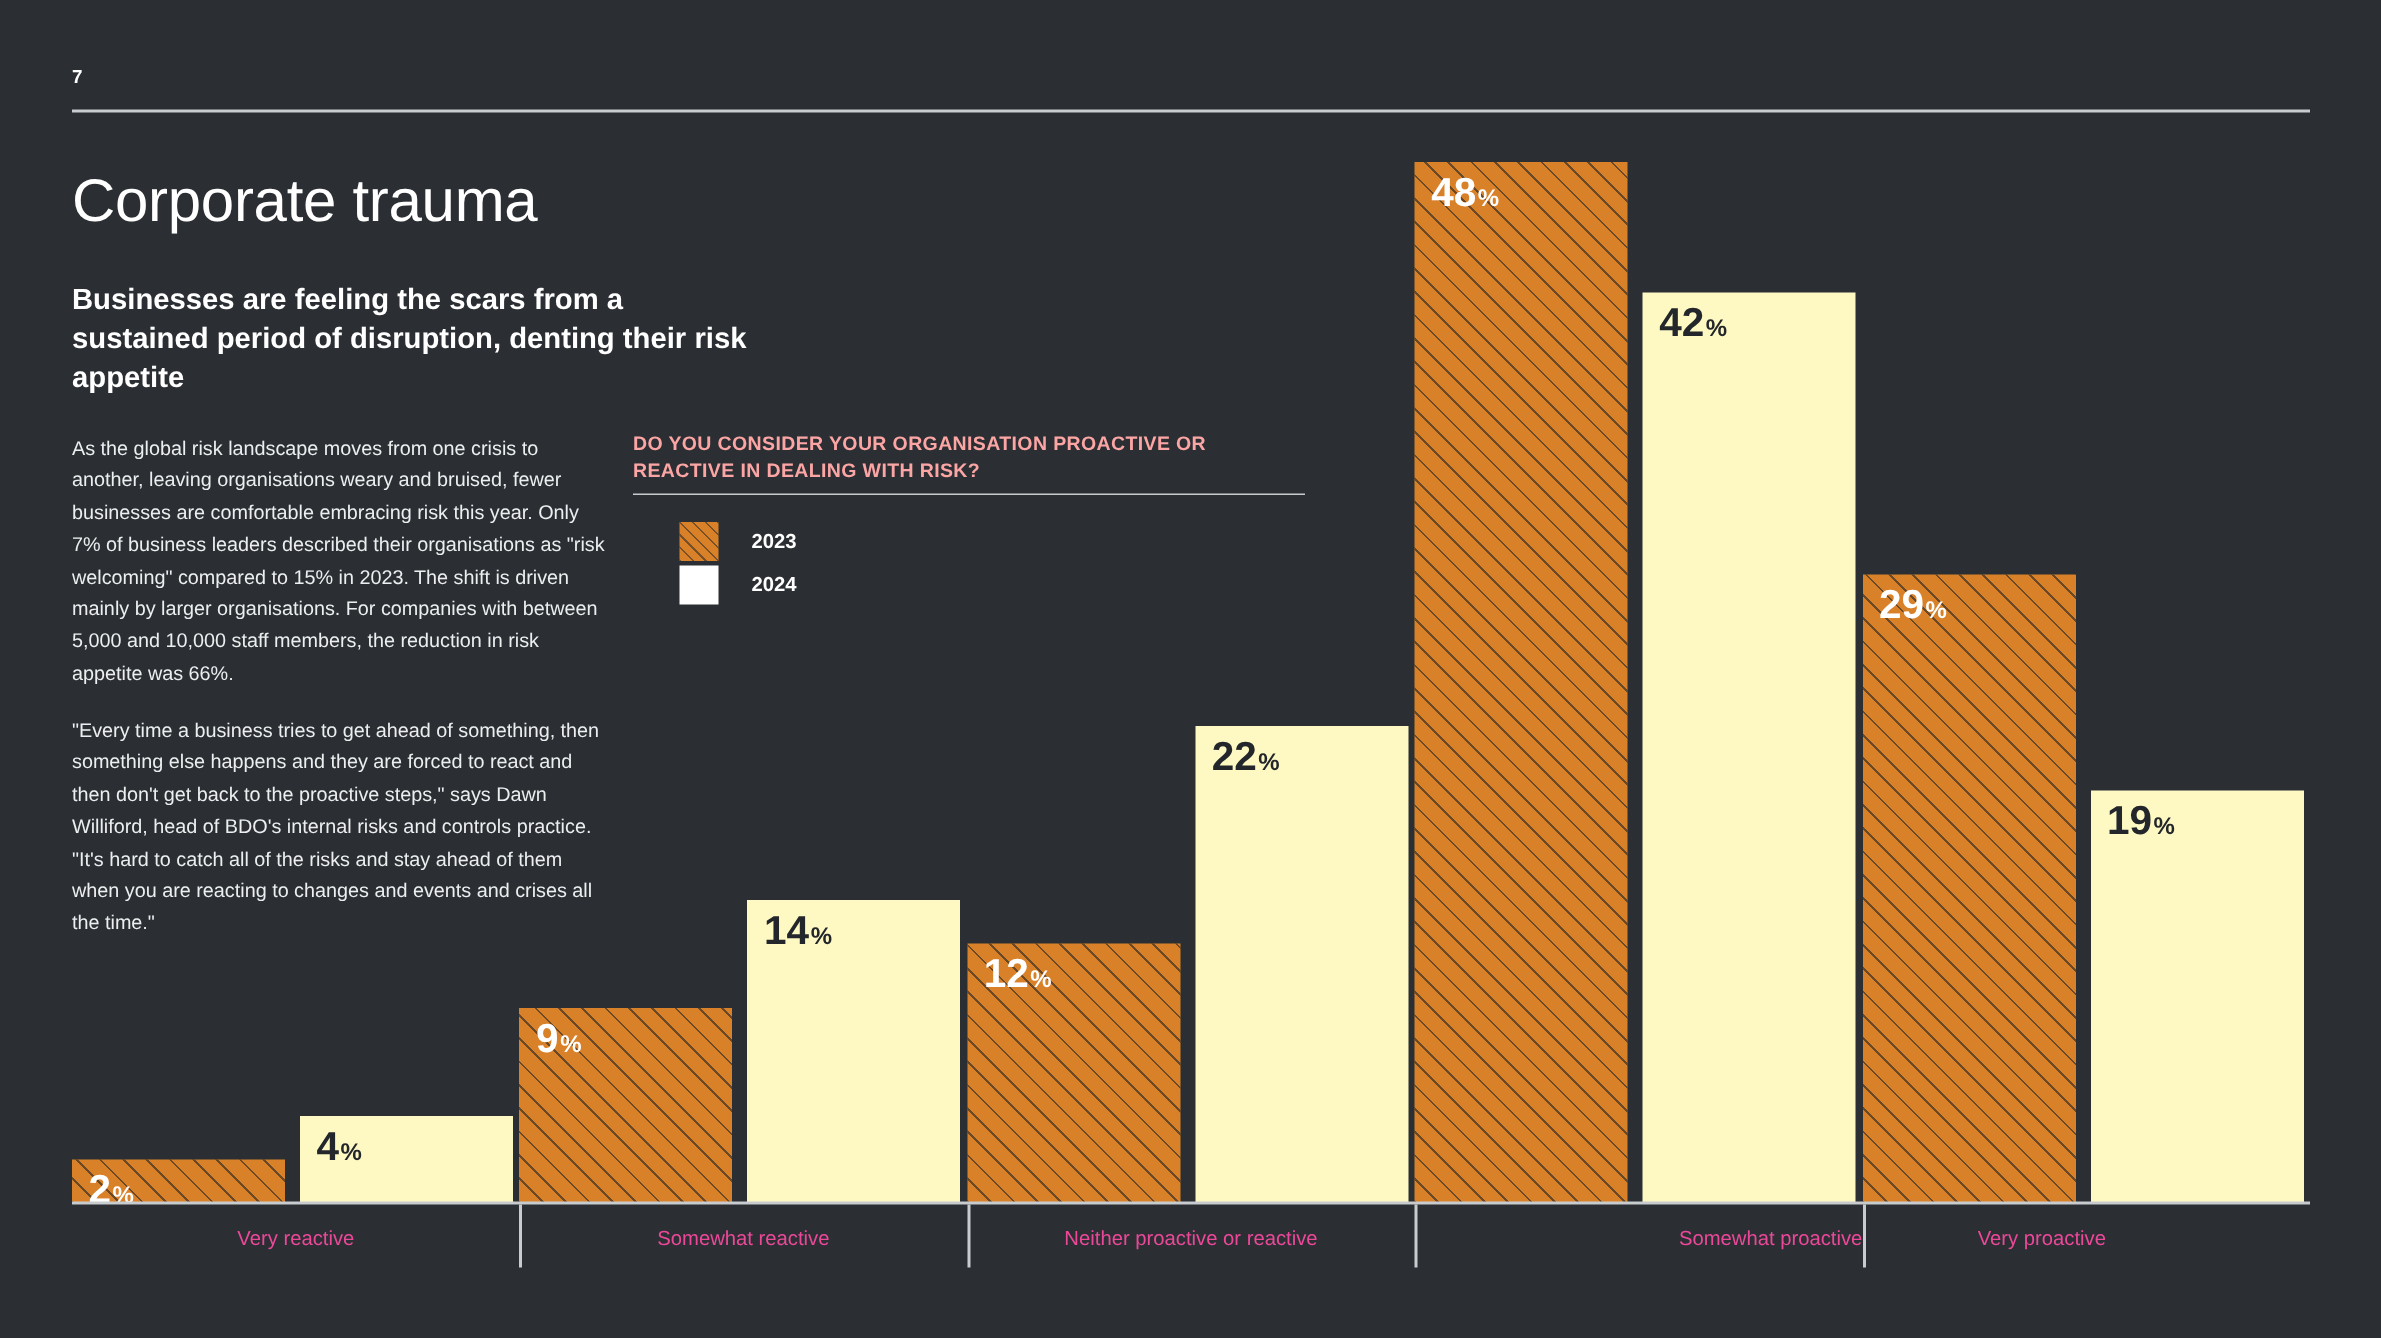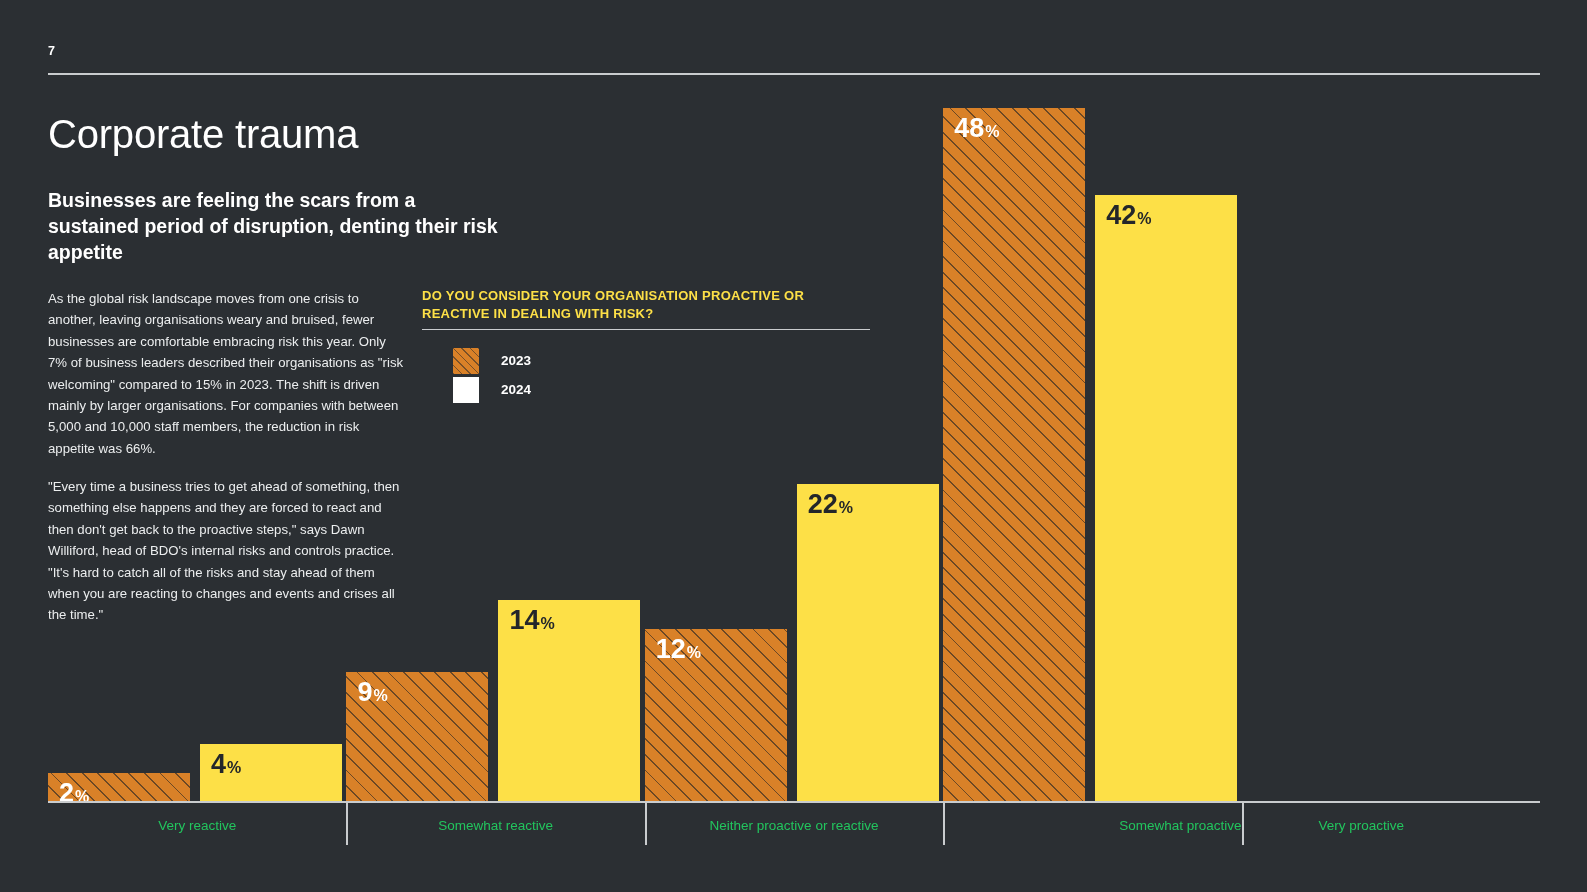--- a/index.html
+++ b/index.html
@@ -85,21 +85,21 @@
     position: absolute;
     left: 422px;
     top: 287px;
     width: 448px;
   }
   .chart-question {
     font-size: 13px;
     font-weight: bold;
     line-height: 1.38;
     letter-spacing: 0.25px;
-    color: #fde047;
+    color: #fca5a5;
   }
   .chart-question-rule {
     margin-top: 6px;
     width: 448px;
     height: 1.5px;
     background: #c9ccce;
   }
 
   .legend {
     position: absolute;
@@ -160,21 +160,21 @@
     background-image: repeating-linear-gradient(
       45deg,
       rgba(35,35,35,0.6) 0px,
       rgba(35,35,35,0.6) 1.3px,
       rgba(0,0,0,0) 1.3px,
       rgba(0,0,0,0) 11px
     );
   }
   .bar.y2024 {
     left: 152px;
-    background: #fde047;
+    background: #fef9c3;
   }
   .bar-value {
     position: absolute;
     left: 11px;
     top: 7px;
     font-size: 27px;
     font-weight: bold;
     line-height: 1;
     white-space: nowrap;
   }
@@ -207,21 +207,21 @@
     position: absolute;
     left: 48px;
     top: 818px;
     width: 1492px;
     height: 30px;
   }
   .axis-label {
     position: absolute;
     top: 0;
     font-size: 13.5px;
-    color: #22c55e;
+    color: #ec4899;
     text-align: center;
     white-space: nowrap;
   }
 </style>
 </head>
 <body>
 
 <div class="page-header">
   <div class="header-line">
     <span class="page-number">7</span>
@@ -279,20 +279,28 @@
       <div class="bar y2024" style="height: 318.083px;">
         <span class="bar-value">22<span class="pct">%</span></span>
       </div>
     </div>
     <div class="bar-group" style="left: 895.2px; width: 298.4px;">
       <div class="bar y2023" style="height: 694px;">
         <span class="bar-value">48<span class="pct">%</span></span>
       </div>
       <div class="bar y2024" style="height: 607.25px;">
         <span class="bar-value">42<span class="pct">%</span></span>
+      </div>
+    </div>
+    <div class="bar-group" style="left: 1193.6px; width: 298.4px;">
+      <div class="bar y2023" style="height: 419.292px;">
+        <span class="bar-value">29<span class="pct">%</span></span>
+      </div>
+      <div class="bar y2024" style="height: 274.708px;">
+        <span class="bar-value">19<span class="pct">%</span></span>
       </div>
     </div>
   </div>
 <div class="axis-line"></div>
 <div class="axis-ticks" id="axis-ticks">
     <div class="axis-tick" style="left: 298.4px;"></div>
     <div class="axis-tick" style="left: 596.8px;"></div>
     <div class="axis-tick" style="left: 895.2px;"></div>
     <div class="axis-tick" style="left: 1193.6px;"></div>
   </div>

